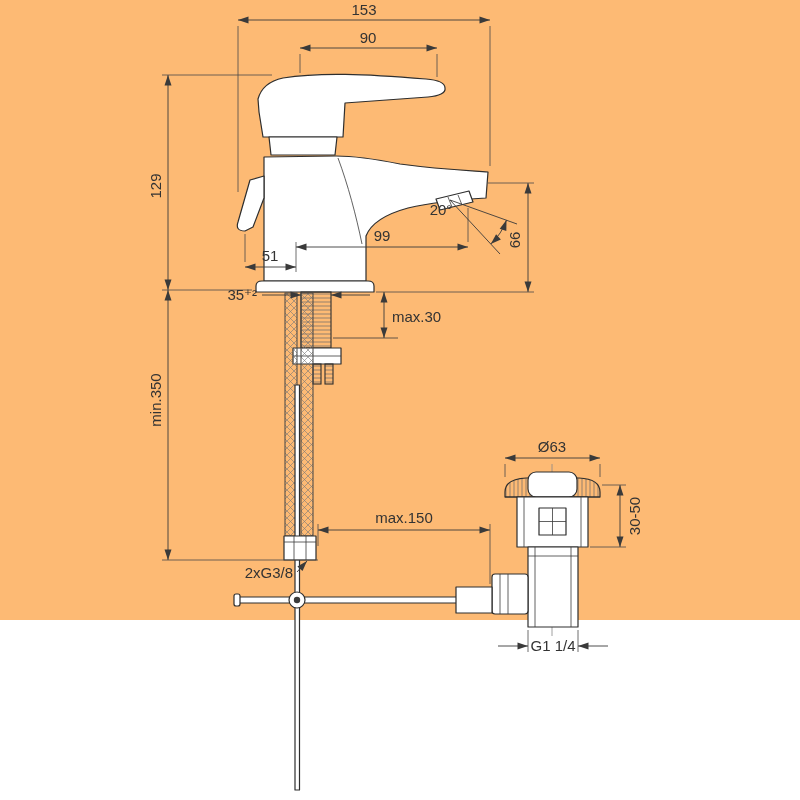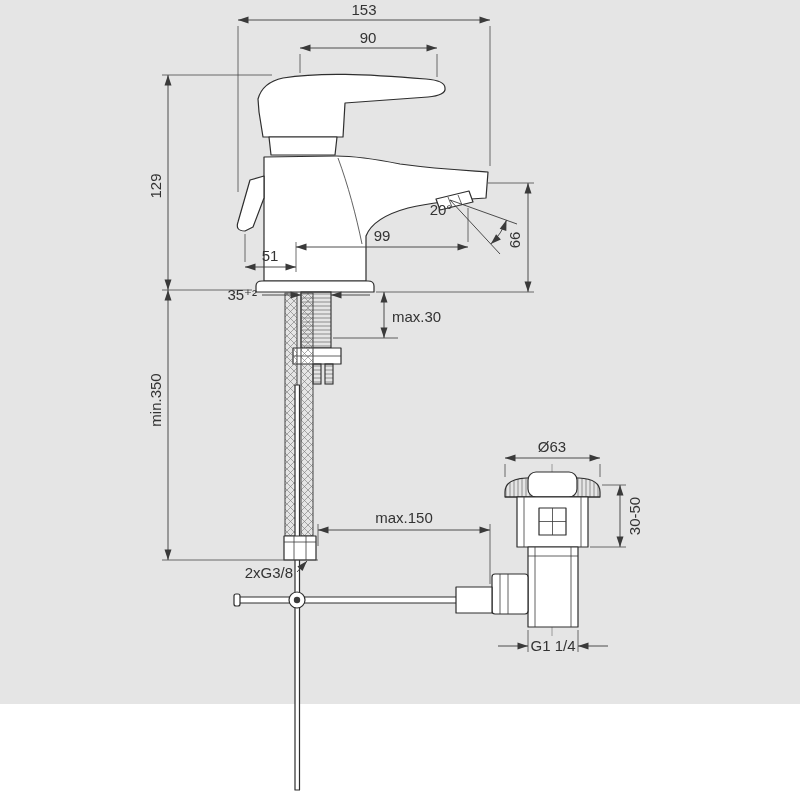--- a/index.html
+++ b/index.html
@@ -1,16 +1,16 @@
 <!DOCTYPE html>
 <html><head>
 <meta charset="utf-8">
 <style>
   html,body{margin:0;padding:0;background:#ffffff;width:800px;height:800px;overflow:hidden;}
-  .stage{width:800px;height:704px;position:relative;background:#e5e5e5;}
+  .stage{width:800px;height:620px;position:relative;background:#fdba74;}
   svg{display:block;}
   svg text{font-family:"Liberation Sans","DejaVu Sans",sans-serif;font-size:15px;fill:#333;}
   .o{fill:#ffffff;stroke:#2e2e2e;stroke-width:1.2;stroke-linejoin:round;}
   .on{fill:none;stroke:#2e2e2e;stroke-width:1.2;stroke-linejoin:round;}
   .thin{fill:none;stroke:#3a3a3a;stroke-width:0.8;}
   .dim{fill:none;stroke:#3a3a3a;stroke-width:0.9;}
   .ext{fill:none;stroke:#4a4a4a;stroke-width:0.8;}
   .cl{fill:none;stroke:#888;stroke-width:0.8;stroke-dasharray:10 3 2 3;}
   .hose{fill:url(#braid);stroke:#444;stroke-width:1;}
   .thr{fill:url(#thread);stroke:#2e2e2e;stroke-width:1.1;}

